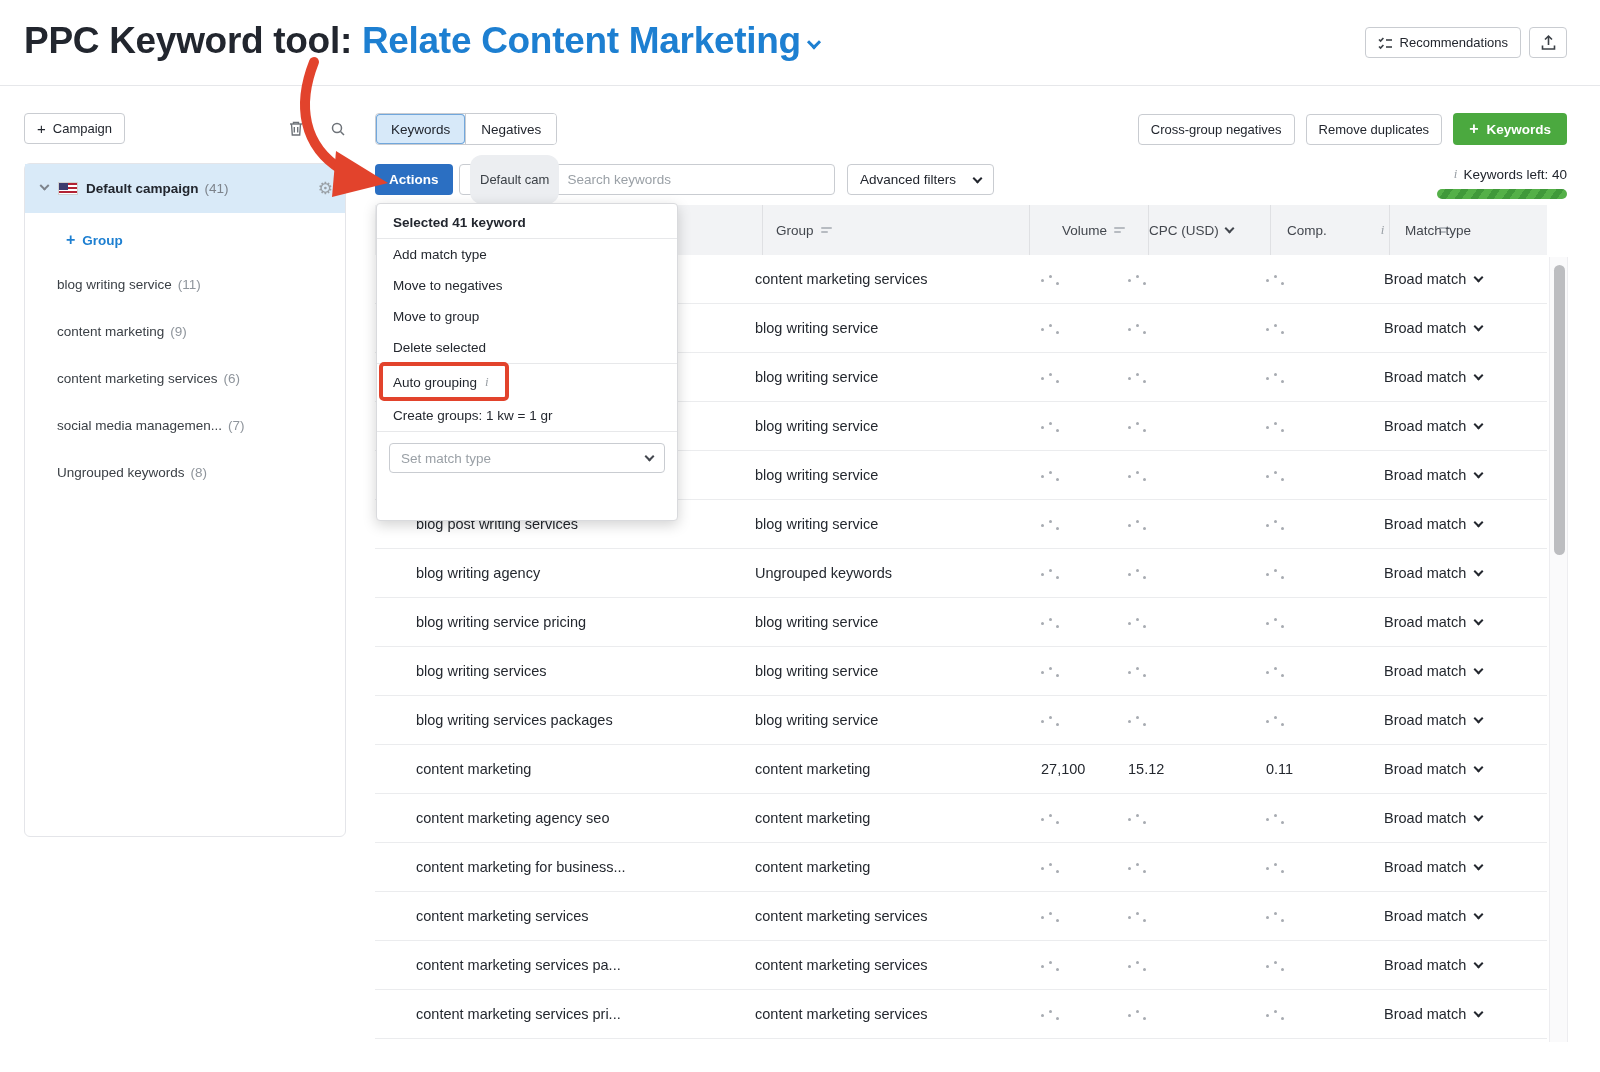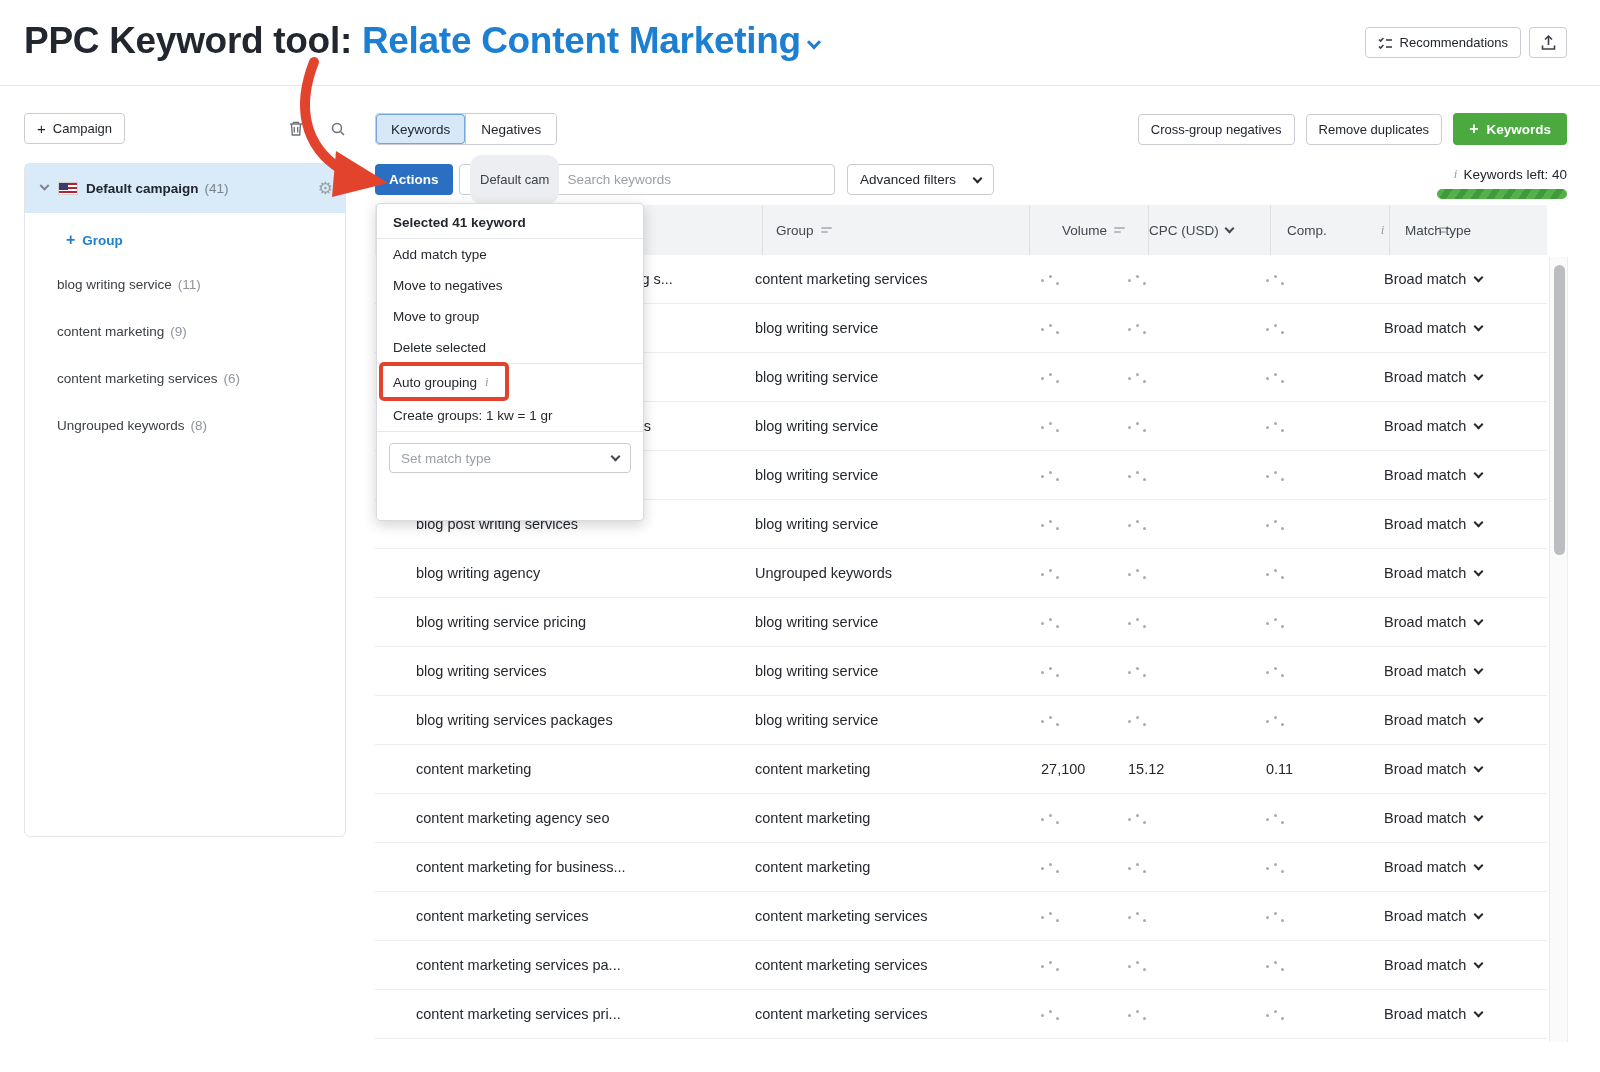--- a/index.html
+++ b/index.html
@@ -105,21 +105,21 @@
   .l2{transform:translateY(-6px);}
   .l3{transform:translateY(1px);}
   .match-cell{display:flex;align-items:center;gap:9px;cursor:pointer;}
   .match-cell .chev{border-width:2px;margin-top:-3px;}
 
   
   .vscroll{position:absolute;left:1549px;top:257px;width:19px;height:785px;background:#fafafb;border-left:1px solid #ededf0;border-right:1px solid #ededf0;}
   .vthumb{position:absolute;left:4px;top:8px;width:11px;height:290px;border-radius:6px;background:#bcbdc0;cursor:pointer;}
 
   
-  .menu{position:absolute;left:376px;top:203px;width:268px;height:318px;background:#fff;border:1px solid #d9dadd;border-radius:4px;box-shadow:0 4px 14px rgba(0,0,0,.18);z-index:40;}
+  .menu{position:absolute;left:376px;top:203px;width:302px;height:318px;background:#fff;border:1px solid #d9dadd;border-radius:4px;box-shadow:0 4px 14px rgba(0,0,0,.18);z-index:40;}
   .menu-head{padding:11px 16px 8px;font-size:13.5px;font-weight:700;}
   .menu-div{border-top:1px solid #e7e8ea;}
   .menu-item{height:31px;display:flex;align-items:center;padding:0 16px;font-size:13.5px;color:#24282f;cursor:pointer;}
   .auto-grp{height:36px;position:relative;}
   .red-box{position:absolute;left:2px;top:-2px;width:130px;height:39px;border:4px solid var(--red);border-radius:5px;pointer-events:none;}
   .auto-grp .info{margin-left:8px;}
   .set-match{margin:11px 12px 0;height:30px;border:1px solid var(--border);border-radius:4px;display:flex;align-items:center;justify-content:space-between;padding:0 11px;font-size:13.5px;color:#9aa0a6;cursor:pointer;background:#fff;}
   .set-match .chev{color:#43474e;border-width:2px;margin-top:-3px;}
 </style>
 </head>
@@ -203,20 +203,24 @@
         <div class="group-item">
           <span>content marketing</span>
           <span class="cnt">(9)</span>
         </div>
 
         <div class="group-item">
           <span>content marketing services</span>
           <span class="cnt">(6)</span>
         </div>
 
+        <div class="group-item">
+          <span>social media managemen...</span>
+          <span class="cnt">(7)</span>
+        </div>
 
         <div class="group-item">
           <span>Ungrouped keywords</span>
           <span class="cnt">(8)</span>
         </div>
       </div>
   </div>
 
   <div class="tabs">
 

